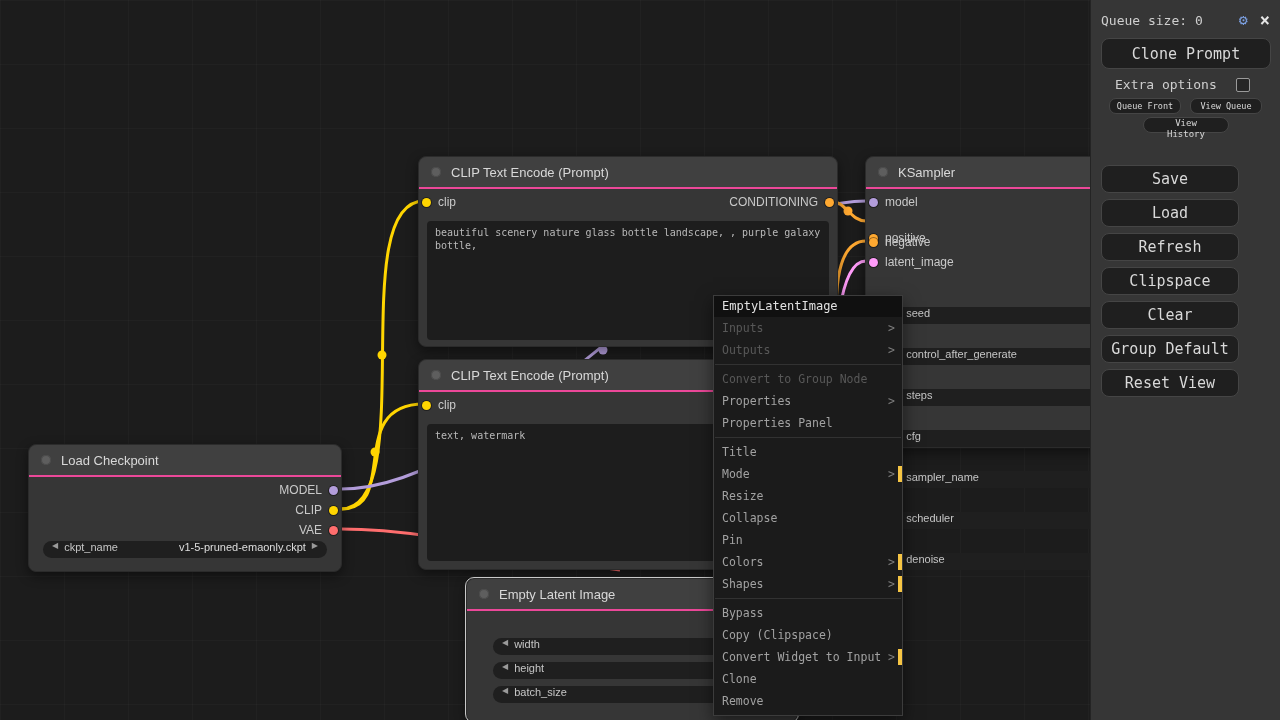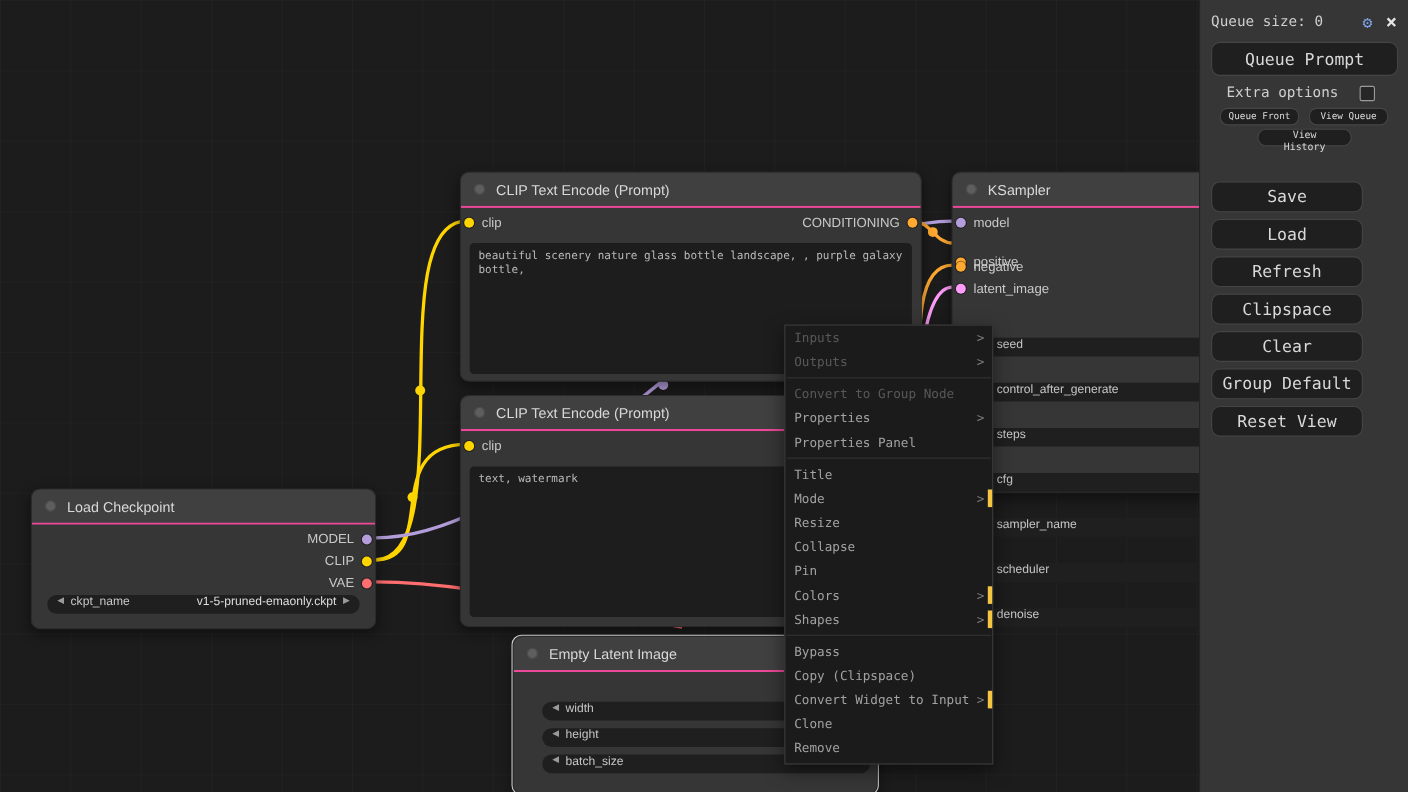--- a/index.html
+++ b/index.html
@@ -216,20 +216,21 @@
     <span class="wvalue"></span>
   </div>
   <div class="widget" style="left:26px;width:280px;top:107px;">
     <span class="arrow">◀</span>
     <span class="wlabel">batch_size</span>
     <span class="wvalue"></span>
   </div>
 </div>
 
 <div class="ctx">
+  <div class="ctx-title">EmptyLatentImage</div>
   <div class="ctx-item disabled">
     <span>Inputs</span>
     <span class="sub">&gt;</span>
   </div>
   <div class="ctx-item disabled">
     <span>Outputs</span>
     <span class="sub">&gt;</span>
   </div>
   <div class="ctx-sep"></div>
   <div class="ctx-item disabled">
@@ -289,21 +290,21 @@
     <span>Remove</span>
   </div>
 </div>
 
 <div class="sidebar">
   <div class="queue-row">
     <span>Queue size: 0</span>
     <span class="gear">⚙</span>
     <span class="close">×</span>
   </div>
-  <button class="btn queue-prompt">Queue Prompt</button>
+  <button class="btn queue-prompt">Clone Prompt</button>
   <div class="extra-row">
     <span>Extra options</span>
     <span class="checkbox"></span>
   </div>
   <div class="small-row">
     <button class="btn small">Queue Front</button>
     <button class="btn small">View Queue</button>
   </div>
   <button class="btn view-history">View History</button>
   <button class="btn side-btn" style="top:165px;">Save</button>

